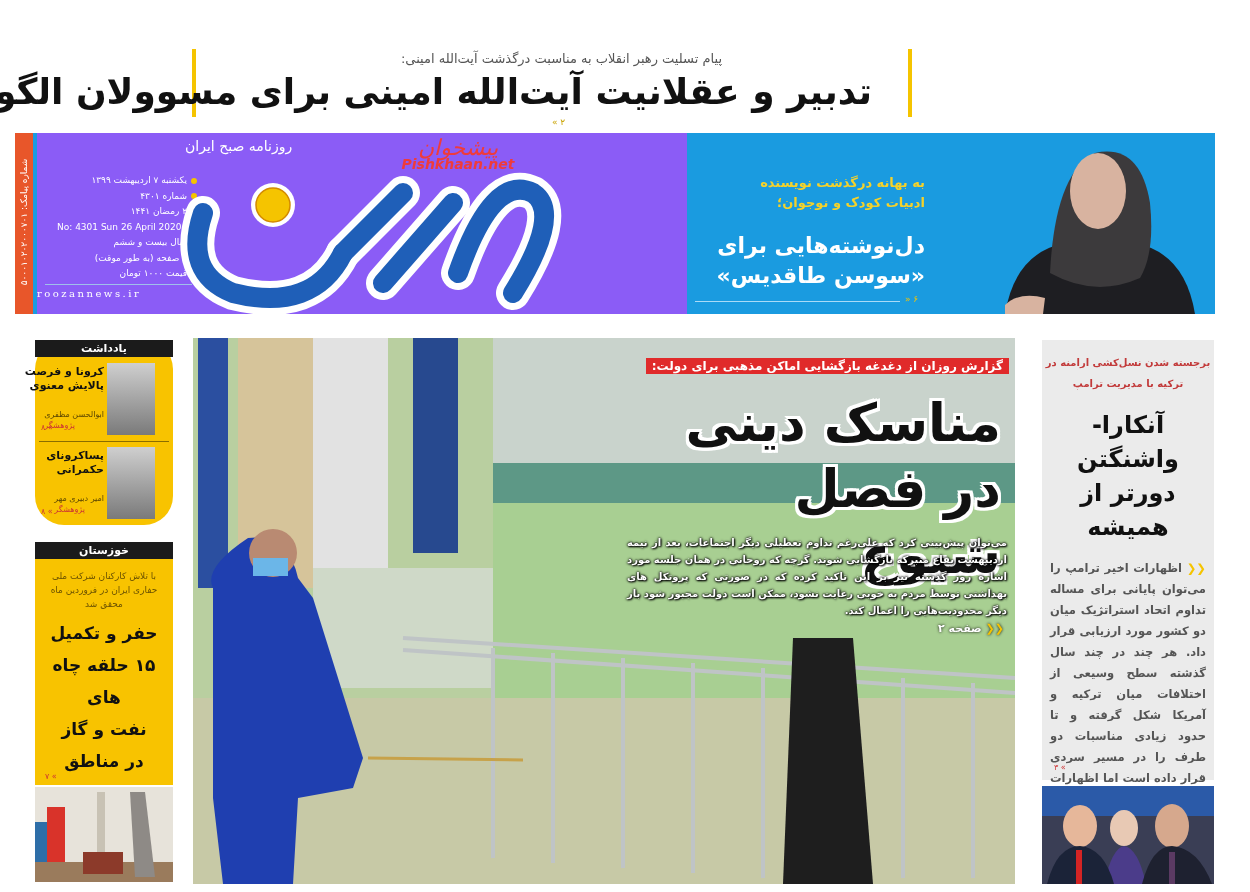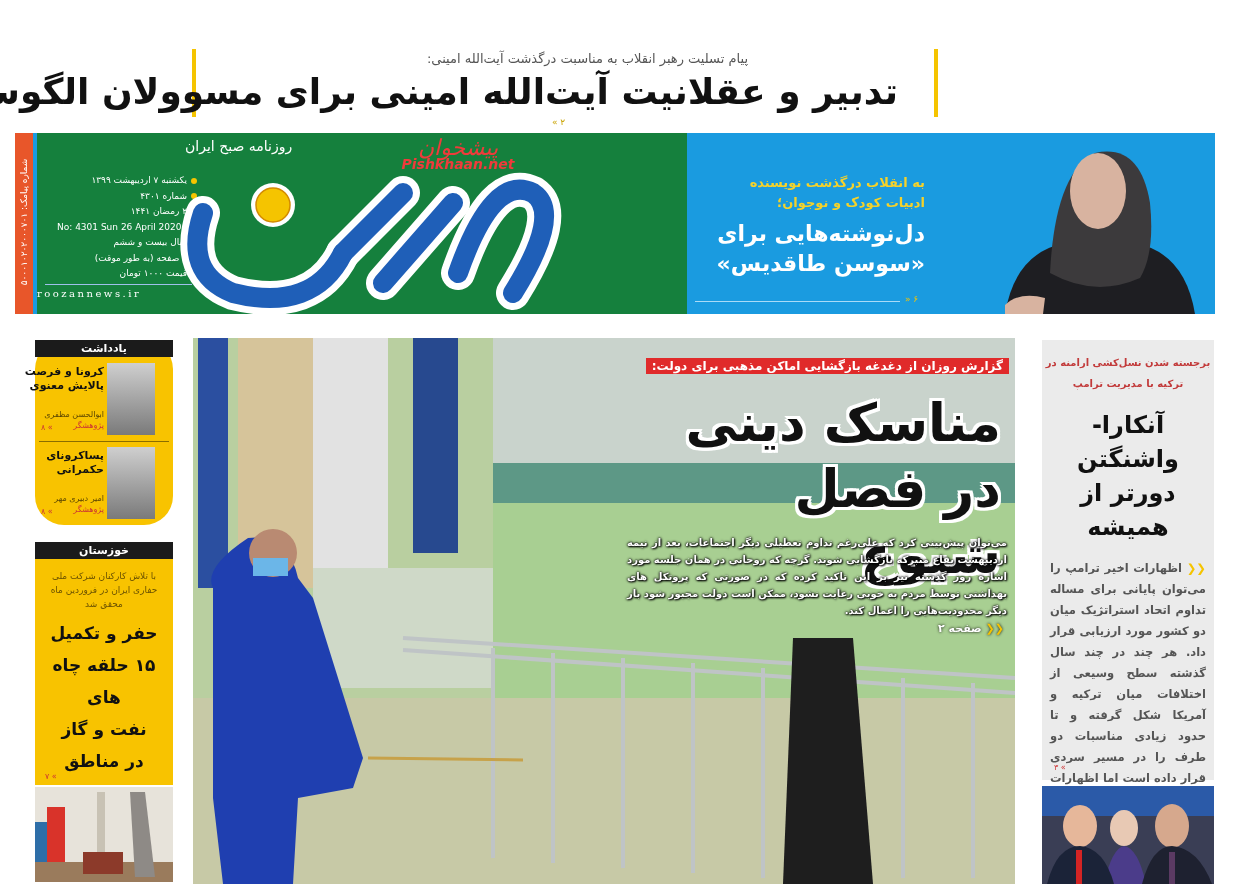--- a/index.html
+++ b/index.html
@@ -1,54 +1,54 @@
 <!DOCTYPE html>
 <html><head>
 <meta charset="utf-8">
 <style>
   html,body{margin:0;padding:0;}
   body{width:1250px;height:892px;background:#ffffff;position:relative;overflow:hidden;font-family:"DejaVu Sans",sans-serif;}
   .abs{position:absolute;}
 
   
-  #top-banner{left:192px;top:45px;width:720px;height:75px;padding-left:26px;}
+  #top-banner{left:192px;top:45px;width:720px;height:75px;}
   .ybar{position:absolute;top:4px;width:4px;height:68px;background:#f5c400;}
   #top-kicker{position:absolute;right:190px;top:6px;font-size:13px;color:#555;direction:rtl;white-space:nowrap;}
   #top-headline{position:absolute;left:40px;right:40px;top:26px;text-align:center;font-size:36px;font-weight:bold;color:#111;direction:rtl;white-space:nowrap;letter-spacing:-1px;}
   #top-ref{position:absolute;left:360px;top:72px;font-size:9px;color:#c9a300;}
 
   
   #masthead{left:15px;top:133px;width:1200px;height:181px;background:#1a9be0;}
   #side-strip{position:absolute;left:0;top:0;width:18px;height:181px;background:#e8562a;}
   #side-strip span{position:absolute;left:-76px;top:84px;width:170px;transform:rotate(-90deg);font-size:9px;color:#fff;text-align:center;white-space:nowrap;direction:rtl;}
-  #mast-dark{position:absolute;left:22px;top:0;width:650px;height:181px;background:#15803d;}
+  #mast-dark{position:absolute;left:22px;top:0;width:650px;height:181px;background:#8b5cf6;}
   #info-list{position:absolute;left:20px;top:40px;width:140px;direction:rtl;text-align:right;}
   .info-line{font-size:9px;color:#fff;line-height:15.5px;white-space:nowrap;}
   .info-line .dot{display:inline-block;width:6px;height:6px;border-radius:50%;background:#f5c400;margin-left:4px;vertical-align:middle;}
   #site-url{position:absolute;left:0;top:155px;font-family:"DejaVu Serif",serif;font-weight:normal;font-size:10px;letter-spacing:2.5px;color:#fff;}
   #url-rule{position:absolute;left:8px;top:151px;width:147px;height:1px;background:#9fc0ea;}
   #tagline{position:absolute;left:170px;top:5px;font-size:14px;color:#fff;direction:rtl;}
   #logo-svg{position:absolute;left:158px;top:0;}
   #watermark{position:absolute;left:368px;top:2px;width:150px;text-align:center;}
   #wm-fa{font-family:"DejaVu Serif",serif;font-size:22px;color:#ef3b3b;font-style:italic;direction:rtl;}
   #wm-en{font-size:14px;font-weight:bold;font-style:italic;color:#ef3b3b;margin-top:-4px;}
 
   #feature{position:absolute;left:680px;top:40px;width:230px;direction:rtl;text-align:right;}
   #feature-kicker{font-size:13px;font-weight:bold;color:#f5d22a;line-height:20px;}
-  #feature-title{font-size:22px;font-weight:bold;color:#fff;line-height:30px;margin-top:6px;}
+  #feature-title{font-size:22px;font-weight:bold;color:#fff;line-height:30px;margin-top:18px;}
   #feature-rule{position:absolute;left:680px;top:168px;width:205px;height:1px;background:#a9dbf7;}
   #feature-ref{position:absolute;left:890px;top:161px;font-size:9px;color:#f5c400;}
   #portrait{position:absolute;left:980px;top:0;width:205px;height:181px;}
 
   
   #note-box{left:35px;top:340px;width:138px;height:185px;background:#f8c300;border-radius:29px;}
   .box-head{height:17px;background:#1b1b1b;color:#fff;font-size:11px;font-weight:bold;text-align:center;line-height:17px;direction:rtl;}
   .note-item{position:absolute;left:0;width:124px;height:80px;}
   .note-title{position:absolute;right:55px;top:6px;width:80px;font-size:11px;font-weight:bold;color:#111;text-align:right;direction:rtl;line-height:14px;}
-  .note-author{position:absolute;right:55px;top:50px;font-size:8px;color:#5a4500;direction:rtl;text-align:right;line-height:11px;}
+  .note-author{position:absolute;right:55px;top:50px;font-size:8px;color:#5a4500;direction:rtl;text-align:left;line-height:11px;}
   .note-author .role{color:#c33;display:block;}
   .note-ref{position:absolute;left:6px;top:64px;font-size:8px;color:#c33;}
   .note-photo{position:absolute;right:4px;top:4px;width:48px;height:72px;background:linear-gradient(#cfcfcf,#7a7a7a);}
   .note-sep{position:absolute;left:4px;width:130px;height:1px;background:#8a6d00;}
 
   #khz-box{left:35px;top:542px;width:138px;height:243px;background:#f8c300;}
   #khz-kicker{font-size:9px;color:#6b5200;text-align:center;direction:rtl;line-height:14px;margin-top:10px;padding:0 6px;}
   #khz-title{font-size:17px;font-weight:bold;color:#111;text-align:center;direction:rtl;line-height:32px;margin-top:6px;}
   #khz-ref{position:absolute;left:10px;bottom:4px;font-size:8px;color:#c33;}
   #oil-photo{left:35px;top:787px;width:138px;height:95px;}
@@ -114,21 +114,21 @@
     <circle cx="100" cy="72" r="22" fill="#ffffff"></circle>
     <circle cx="100" cy="72" r="17" fill="#f5c400" stroke="#d38a00" stroke-width="1.5"></circle>
   </svg>
   <div id="tagline">روزنامه صبح ایران</div>
   <div id="watermark">
     <div id="wm-fa">پیشخوان</div>
     <div id="wm-en">Pishkhaan.net</div>
   </div>
   <div id="feature">
     <div id="feature-kicker">
-      <div>به انقلاب درگذشت نویسنده</div>
+      <div>به بهانه درگذشت نویسنده</div>
       <div>ادبیات کودک و نوجوان؛</div>
     </div>
     <div id="feature-title">
       <div>دل‌نوشته‌هایی برای</div>
       <div>«سوسن طاقدیس»</div>
     </div>
   </div>
   <div id="feature-rule"></div>
   <div id="feature-ref">» ۶</div>
   <svg id="portrait" viewBox="0 0 205 181">

